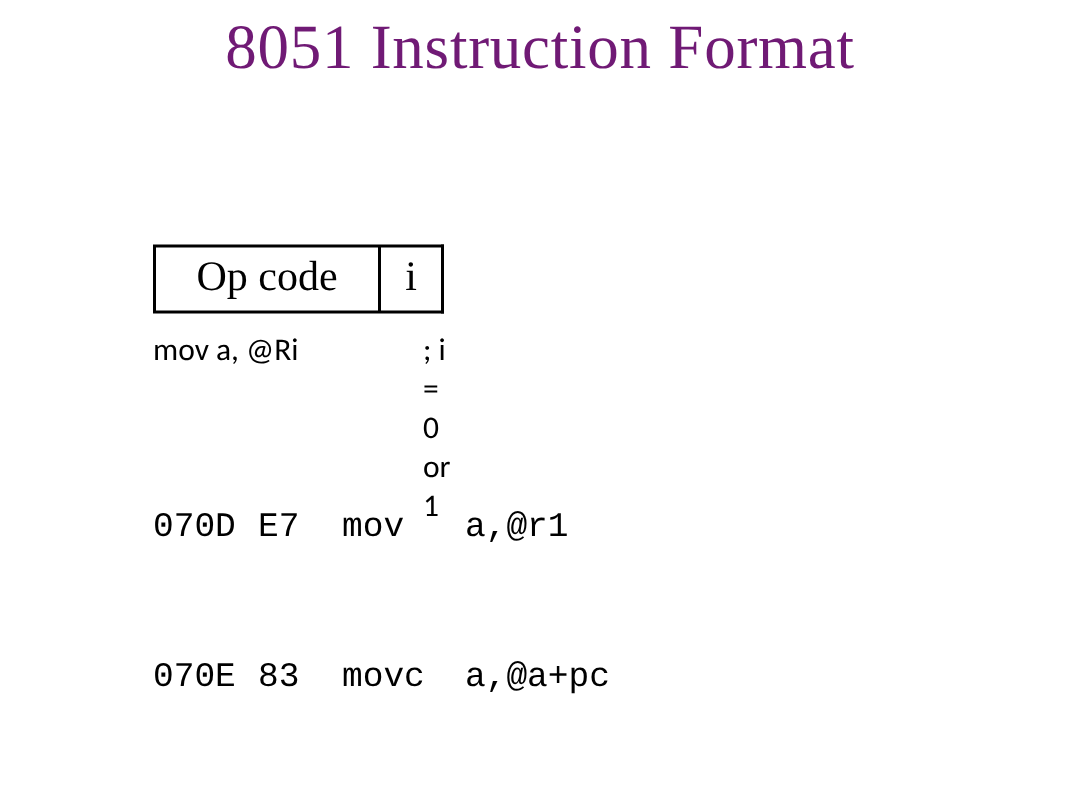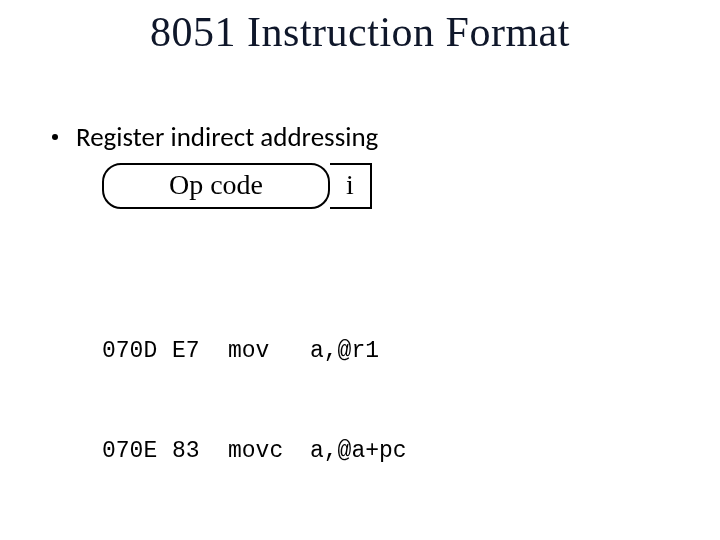--- a/index.html
+++ b/index.html
@@ -18,21 +18,21 @@
     box-sizing: border-box;
   }
   .title {
     position: absolute;
     top: 8px;
     left: 0;
     width: 720px;
     text-align: center;
     font-family: "Comic Sans MS", "Comic Sans", cursive;
     font-size: 42px;
-    color: #0f172a;
+    color: #701a75;
     letter-spacing: 0.5px;
   }
   .bullet-row {
     position: absolute;
     top: 120px;
     left: 52px;
     font-size: 27px;
     display: flex;
     align-items: center;
   }
@@ -55,22 +55,21 @@
     font-family: "Comic Sans MS", "Comic Sans", cursive;
     font-size: 28px;
     line-height: 1;
     padding: 6px 10px 8px 10px;
     box-sizing: border-box;
     display: flex;
     align-items: center;
     justify-content: center;
   }
   .fmt-opcode {
-    width: 228px;
-    border-radius: 19px;
+    width: 152px;
   }
   .fmt-i {
     width: 42px;
     border-left: none;
   }
   .example-line {
     position: absolute;
     top: 220px;
     left: 102px;
     font-size: 21px;
@@ -98,30 +97,30 @@
   .col-mn   { display: inline-block; width: 82px; }
   .col-ops  { display: inline-block; }
 </style>
 </head>
 <body>
 
 <div class="slide">
 
   <div class="title">8051 Instruction Format</div>
 
-  <div class="bullet-row">
-    <span class="bullet-dot"></span>
-    <span>Register indirect addressing</span>
-  </div>
 
   <div class="format-boxes">
     <div class="fmt-cell fmt-opcode">Op code</div>
     <div class="fmt-cell fmt-i">i</div>
   </div>
 
+  <div class="example-line">
+    <span class="example-mnemonic">mov a, @Ri</span>
+    <span class="example-comment">; i = 0 or 1</span>
+  </div>
 
   <div class="code-block">
     <span class="code-row"><span class="col-addr">070D</span><span class="col-hex">E7</span><span class="col-mn">mov</span><span class="col-ops">a,@r1</span></span>
     <span class="code-row"><span class="col-addr">070E</span><span class="col-hex">83</span><span class="col-mn">movc</span><span class="col-ops">a,@a+pc</span></span>
     
     
     
     
   </div>
 

